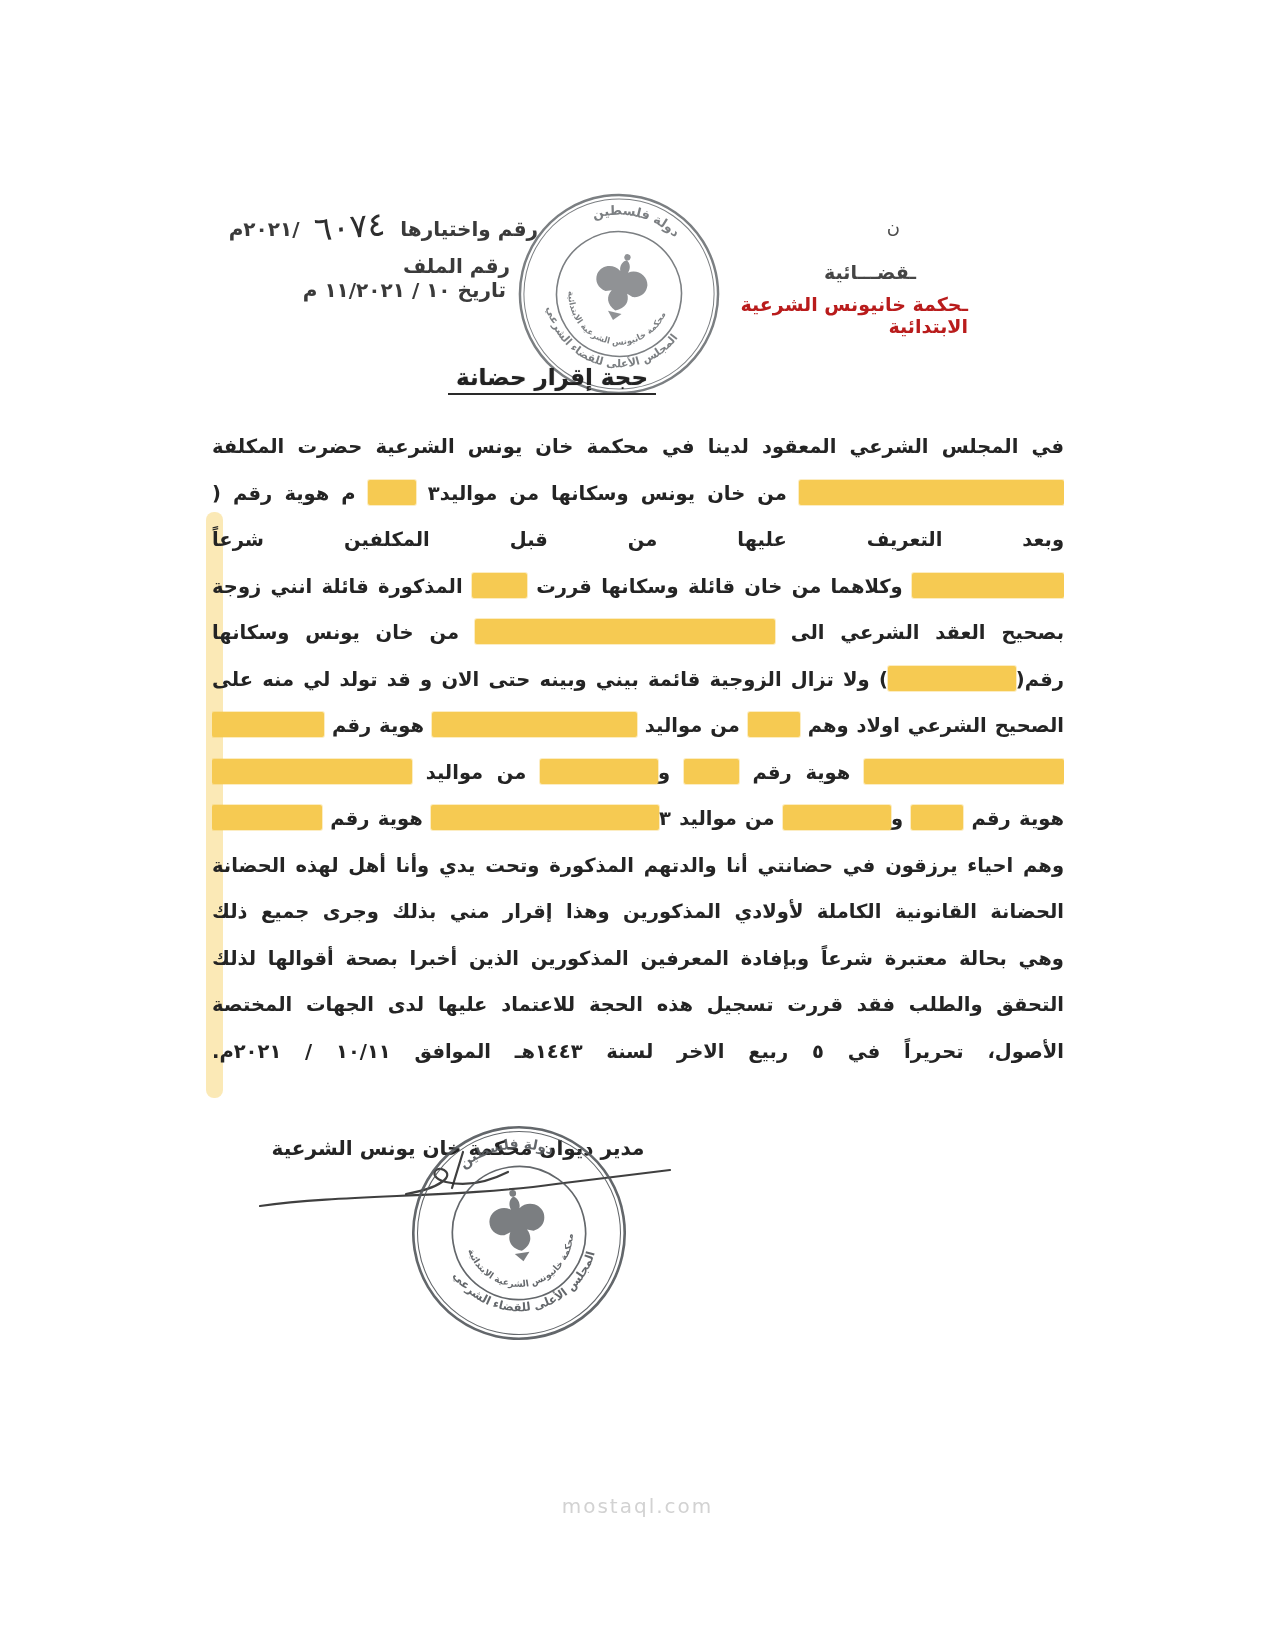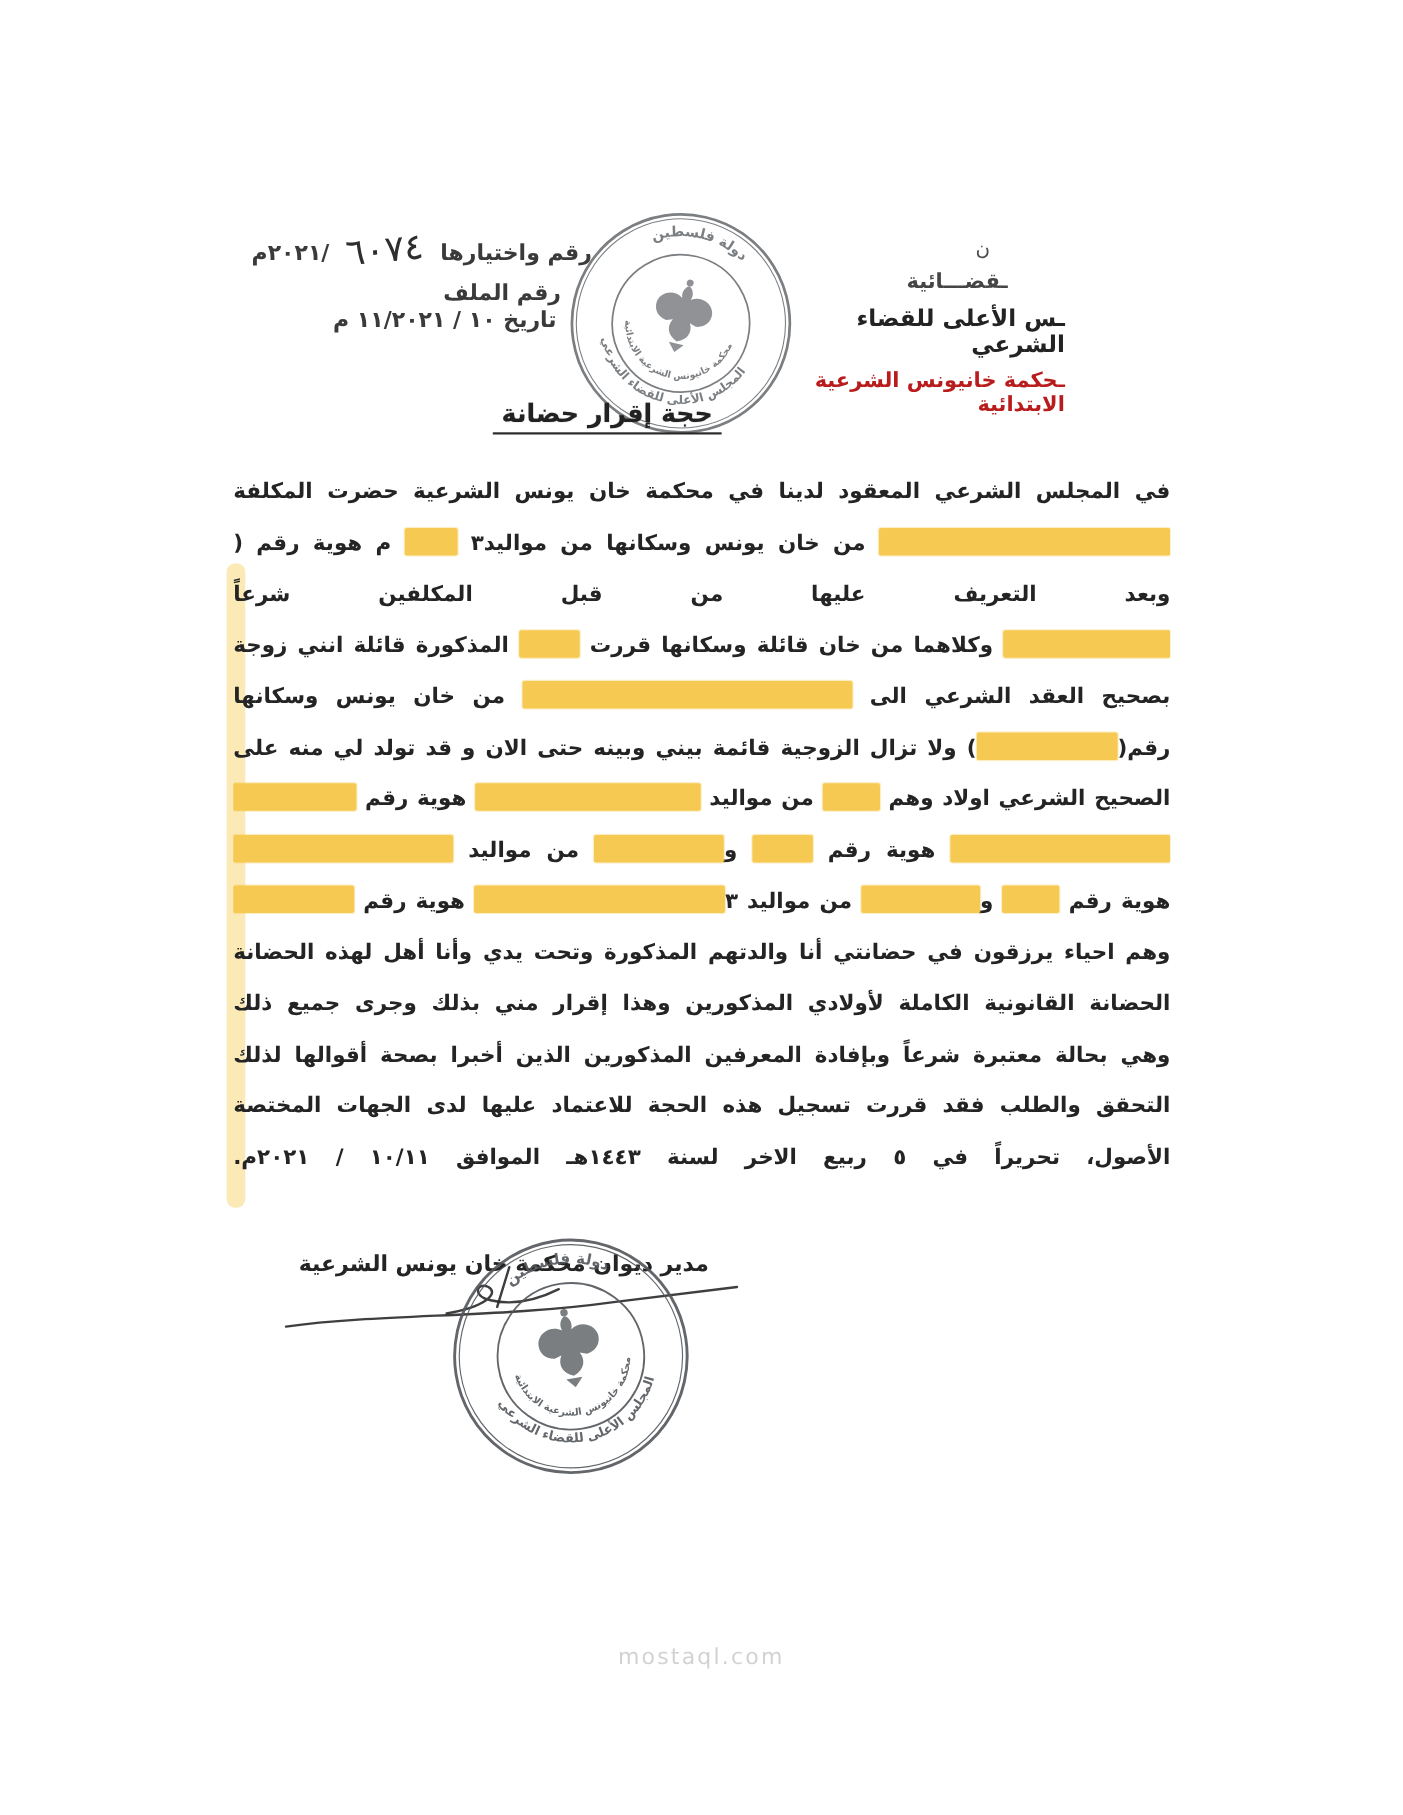--- a/index.html
+++ b/index.html
@@ -22,21 +22,21 @@
   }
   .hl-row2 { margin-top:10px; padding-left:0; padding-right:28px; }
   .hl-row3 { padding-right:32px; white-space:nowrap; }
 
   
   .header-right {
     position:absolute; left:733px; top:216px; width:235px;
     direction:rtl; text-align:right; color:#2b2b2b;
   }
   .hr-l1 { font-size:18px; color:#4d4d4d; padding-left:0; padding-right:68px; }
-  .hr-l2 { font-size:19px; color:#454545; font-weight:bold; padding-right:52px; margin-top:8px; }
+  .hr-l2 { font-size:19px; color:#454545; font-weight:bold; padding-right:52px; margin-top:24px; }
   .hr-l3 { font-size:21px; font-weight:bold; margin-top:10px; color:#232323; }
   .hr-l4 { font-size:19px; font-weight:bold; margin-top:10px; color:#b91c1c; }
 
   
   .doc-title {
     position:absolute; top:364px; left:448px; width:330px; text-align:left;
     font-size:23px; font-weight:bold; color:#222; letter-spacing:1px;
     text-shadow:0 0 1px rgba(40,40,40,.55);
   }
   .doc-title span { border-bottom:2.5px solid #2a2a2a; padding:0 8px 3px; }
@@ -98,21 +98,20 @@
       <span>رقم الملف</span>
     </div>
     <div class="hl-row3">
       <span>تاريخ ١٠ / ١١/٢٠٢١ م</span>
     </div>
   </div>
 
   <div class="header-right">
     <div class="hr-l1">ن</div>
     <div class="hr-l2">ـقضـــائية</div>
-    <div class="hr-l3">ـس الأعلى للقضاء الشرعي</div>
     <div class="hr-l4">ـحكمة خانيونس الشرعية الابتدائية</div>
   </div>
 
   <div class="stamp stamp-top">
     <svg viewBox="0 0 210 210">
       <circle class="ring" cx="105" cy="105" r="100" stroke-width="2.5"></circle>
       <circle class="ring" cx="105" cy="105" r="96" stroke-width="1"></circle>
       <circle class="ring" cx="105" cy="105" r="63" stroke-width="1.6"></circle>
       <path id="s1-top" d="M 25 105 A 80 80 0 0 1 185 105" fill="none"></path>
       <path id="s1-bot" d="M 31 105 A 74 74 0 0 0 179 105" fill="none"></path>

